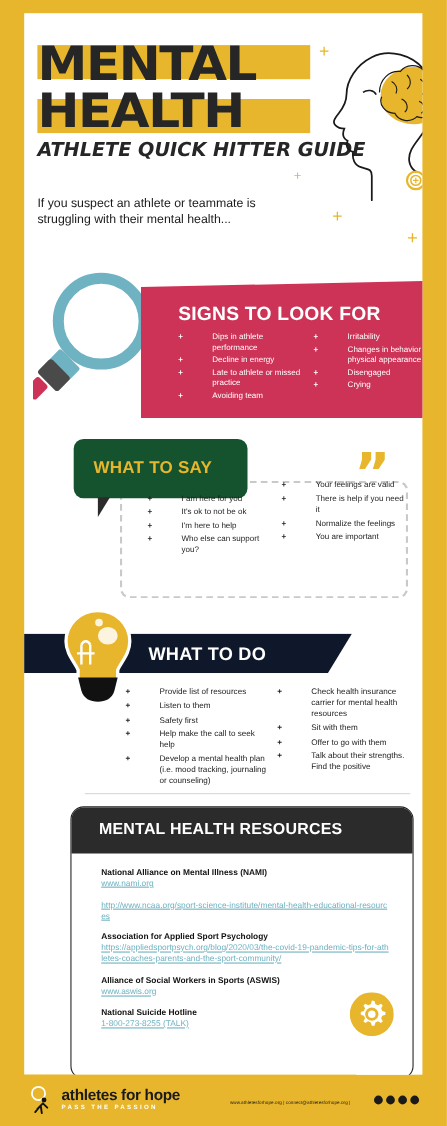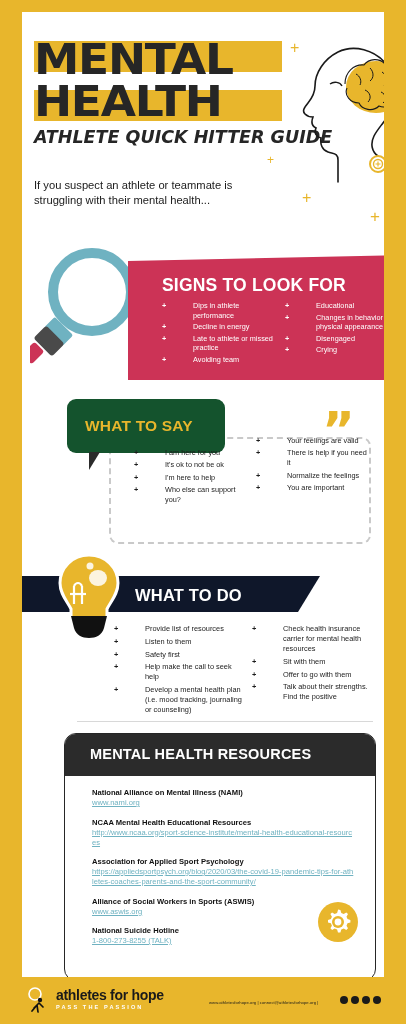--- a/index.html
+++ b/index.html
@@ -223,21 +223,21 @@
               <span class="tx">Late to athlete or missed practice</span>
             </div>
           <div class="bullet">
               <span class="pl">+</span>
               <span class="tx">Avoiding team</span>
             </div>
         </div>
         <div class="col">
           <div class="bullet">
               <span class="pl">+</span>
-              <span class="tx">Educational</span>
+              <span class="tx">Irritability</span>
             </div>
           <div class="bullet">
               <span class="pl">+</span>
               <span class="tx">Changes in behavior or physical appearance</span>
             </div>
           <div class="bullet">
               <span class="pl">+</span>
               <span class="tx">Disengaged</span>
             </div>
           <div class="bullet">
@@ -353,21 +353,20 @@
     <div class="res-card">
       <div class="res-head">
         <h2>MENTAL HEALTH RESOURCES</h2>
       </div>
       <div class="res-list">
         <div class="res-item">
           <div class="res-name">National Alliance on Mental Illness (NAMI)</div>
           <a class="res-link">www.nami.org</a>
         </div>
         <div class="res-item">
-          <div class="res-name">NCAA Mental Health Educational Resources</div>
           <a class="res-link">http://www.ncaa.org/sport-science-institute/mental-health-educational-resources</a>
         </div>
         <div class="res-item">
           <div class="res-name">Association for Applied Sport Psychology</div>
           <a class="res-link">https://appliedsportpsych.org/blog/2020/03/the-covid-19-pandemic-tips-for-athletes-coaches-parents-and-the-sport-community/</a>
         </div>
         <div class="res-item">
           <div class="res-name">Alliance of Social Workers in Sports (ASWIS)</div>
           <a class="res-link">www.aswis.org</a>
         </div>

